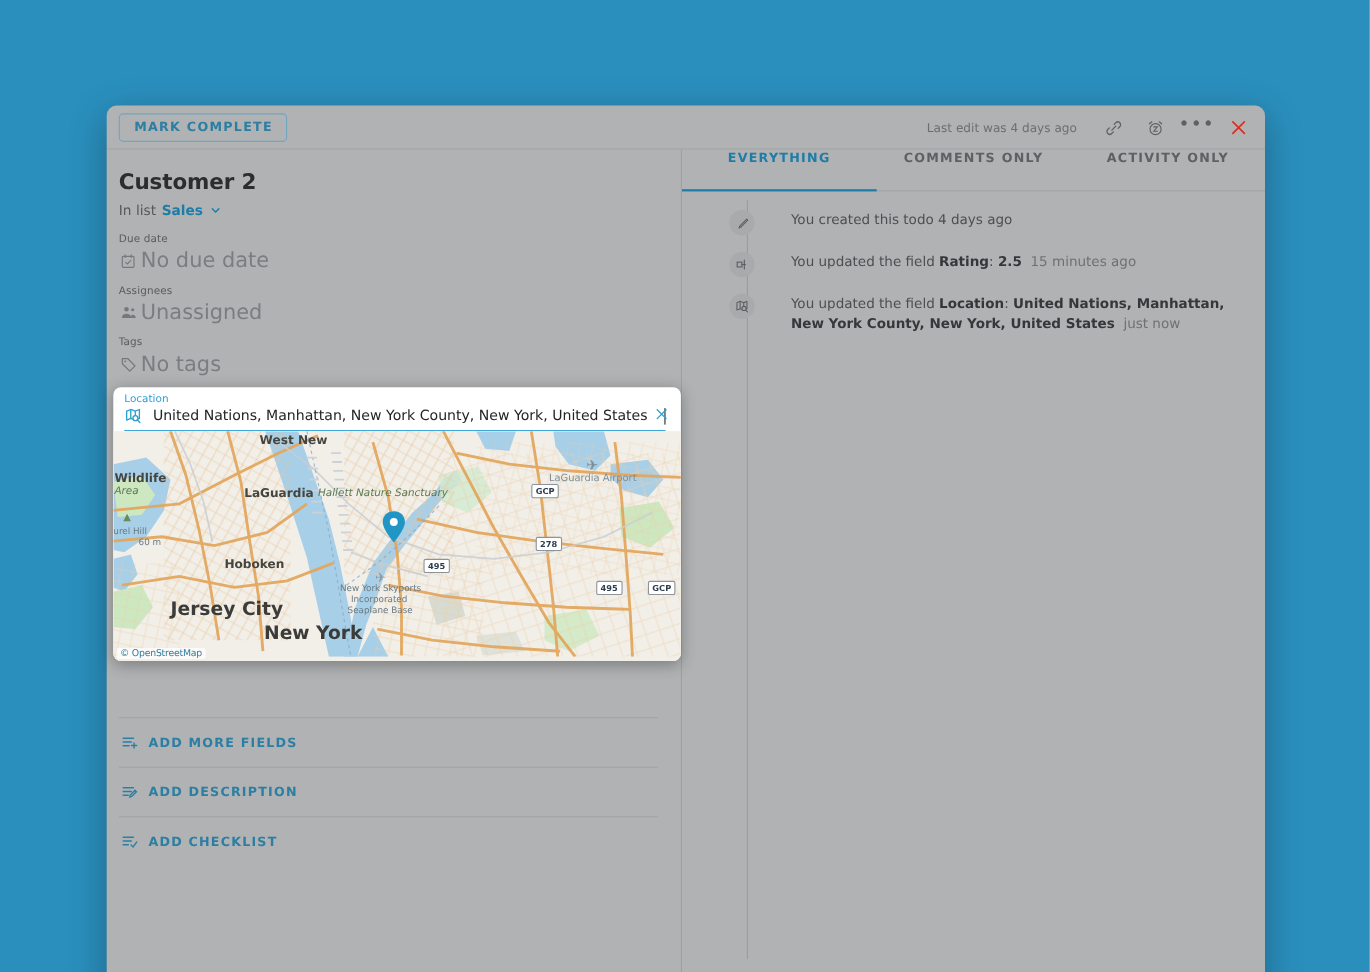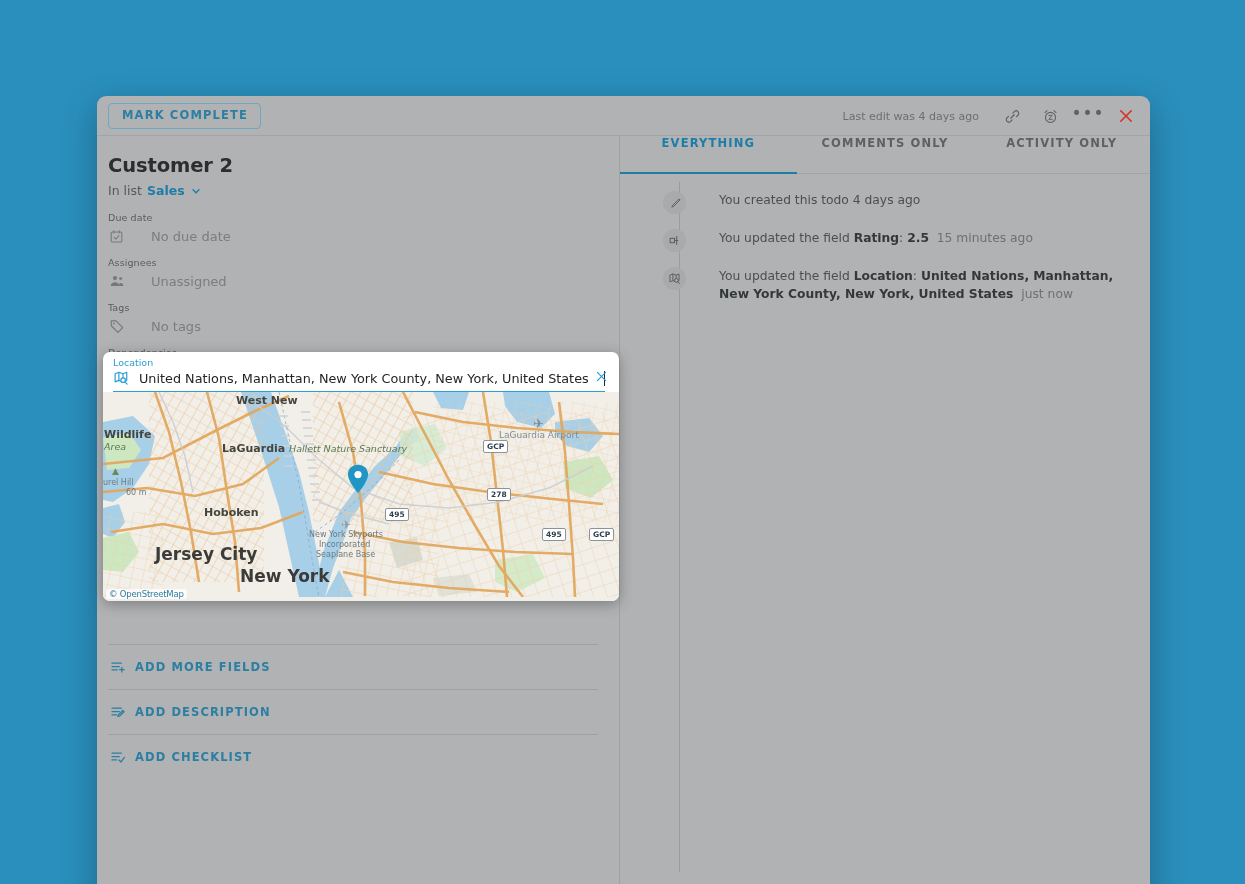--- a/index.html
+++ b/index.html
@@ -137,22 +137,22 @@
   .field { margin-bottom: 11px; }
   .field-label {
     font-size: 9.5px;
     color: #5a5d5f;
     margin-bottom: 3px;
     letter-spacing: 0.1px;
   }
   .field-value {
     display: flex;
     align-items: center;
-    gap: 26px;
-    font-size: 13px;
+    gap: 3px;
+    font-size: 19px;
     color: #7b7e80;
     cursor: pointer;
     min-height: 20px;
   }
   .field-icon {
     width: 17px; height: 17px;
     display: flex; align-items: center; justify-content: center;
     color: #76797b;
     flex: 0 0 17px;
   }

